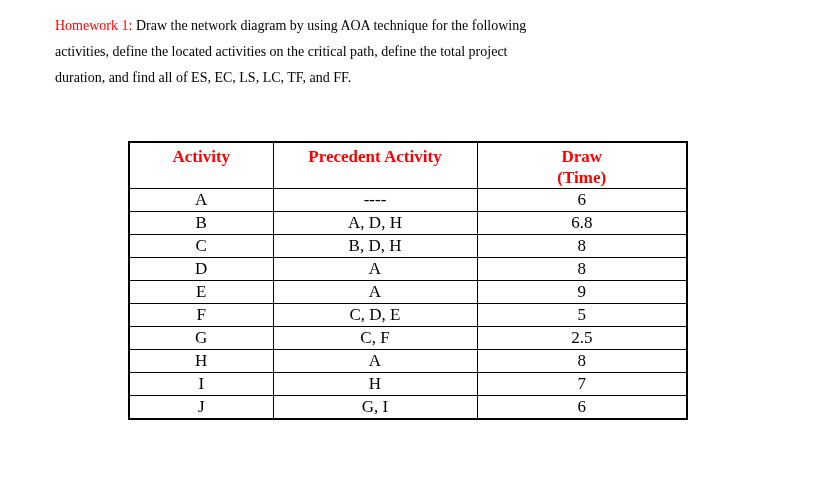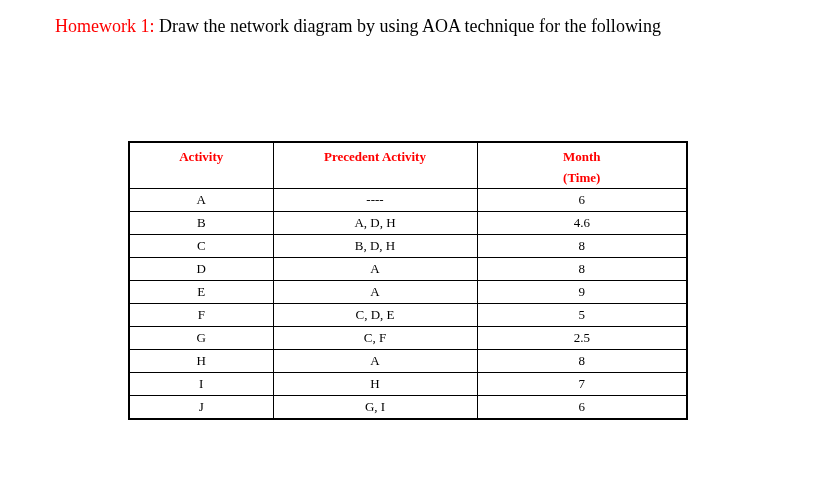--- a/index.html
+++ b/index.html
@@ -19,36 +19,36 @@
     width:820px;
     height:480px;
     background:var(--paper);
     overflow:hidden;
   }
   .prompt{
     position:absolute;
     left:55px;
     top:13px;
     width:680px;
-    font-size:18px;
+    font-size:14px;
     line-height:26px;
     color:var(--ink);
   }
   .prompt .hl{
     color:var(--accent);
   }
   .activity-table{
     position:absolute;
     left:128px;
     top:141px;
     width:558px;
     border-collapse:collapse;
     border:2px solid var(--rule);
     table-layout:fixed;
-    font-size:13px;
+    font-size:17px;
   }
   .activity-table th,
   .activity-table td{
     border:1.5px solid var(--rule);
     text-align:center;
     background:var(--paper);
   }
   .activity-table thead th{
     color:var(--accent);
     font-weight:bold;
@@ -67,48 +67,50 @@
   .col-precedent{width:204px;}
   .col-time{width:210px;}
 </style>
 </head>
 <body>
 
 <div class="page">
 
   <div class="prompt">
     <div><span class="hl">Homework 1:</span><span> Draw the network diagram by using AOA technique for the following</span></div>
+    <div>activities, define the located activities on the critical path, define the total project</div>
+    <div>duration, and find all of ES, EC, LS, LC, TF, and FF.</div>
   </div>
 
   <table class="activity-table">
     <colgroup>
       <col class="col-activity">
       <col class="col-precedent">
       <col class="col-time">
     </colgroup>
     <thead>
       <tr>
         <th>Activity</th>
         <th>Precedent Activity</th>
         <th>
-          <div>Month</div>
+          <div>Draw</div>
           <div>(Time)</div>
         </th>
       </tr>
     </thead>
     <tbody>
       <tr>
         <td>A</td>
         <td>----</td>
         <td>6</td>
       </tr>
       <tr>
         <td>B</td>
         <td>A, D, H</td>
-        <td>4.6</td>
+        <td>6.8</td>
       </tr>
       <tr>
         <td>C</td>
         <td>B, D, H</td>
         <td>8</td>
       </tr>
       <tr>
         <td>D</td>
         <td>A</td>
         <td>8</td>

